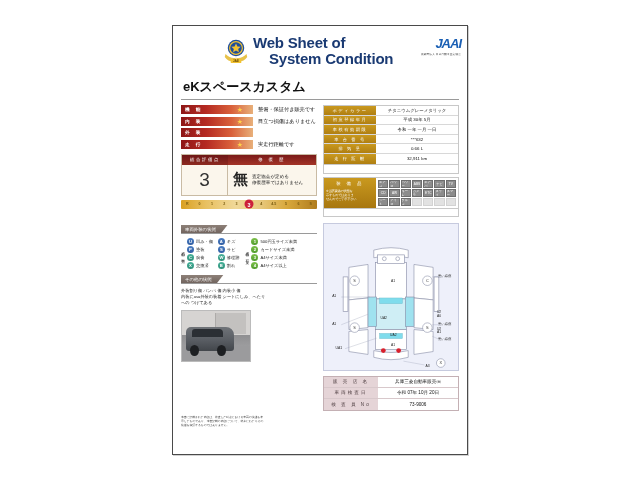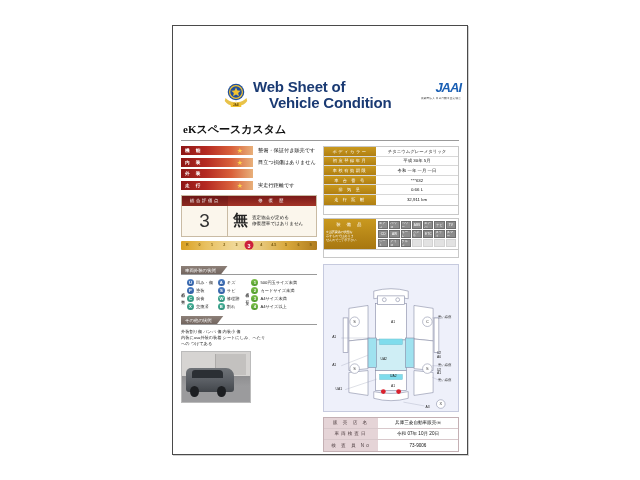--- a/index.html
+++ b/index.html
@@ -15,42 +15,42 @@
   #sheet {
     position: absolute; left: 172px; top: 25px;
     width: 296px; height: 430px;
     background: #ffffff;
     border: 1px solid #4a4a4a;
     box-shadow: 1px 1px 0 rgba(0,0,0,.18);
     overflow: hidden;
   }
 
   
-  .hdr { position: relative; height: 52px; margin-top: 44px; }
+  .hdr { position: relative; height: 52px; }
   .crest {
     position: absolute; left: 48px; top: 10px; width: 30px; height: 30px;
   }
   .title {
     position: absolute; left: 80px; top: 9px;
     color: #1a3a73; font-weight: bold; font-size: 15px;
     line-height: 16px; letter-spacing: -.2px;
   }
   .title .l2 { padding-left: 16px; }
   .jaai { position: absolute; right: 6px; top: 10px; text-align: right; }
   .jaai-mark {
     color: #1a5fb4; font-weight: bold; font-size: 13px;
     letter-spacing: -1px; font-style: italic;
   }
   .jaai-sub {
     font-size: 2.6px; color: #333; letter-spacing: .2px;
     transform: scale(1,1); white-space: nowrap; margin-top: 1px;
   }
 
   .model {
-    font-size: 11px; color: #111; padding: 0 0 3px 10px; font-weight: bold; font-family: Liberation Serif, serif;
+    font-size: 13px; color: #111; padding: 0 0 3px 10px; font-weight: bold;
   }
   .rule { height: 1px; background: #9a9a9a; margin: 0 8px 5px; }
 
   
   .cols { display: flex; gap: 6px; padding: 0 8px; }
   .colL { width: 136px; }
   .colR { width: 136px; }
 
   
   .barrow { display: flex; align-items: center; margin-bottom: 2.5px; }
@@ -234,21 +234,21 @@
         <circle cx="20" cy="16" r="8.5" fill="none" stroke="#f2c230" stroke-width="1.6"></circle>
         <path d="M20 10 l1.9 4 4.3.4-3.3 2.9 1 4.2-3.9-2.3-3.9 2.3 1-4.2-3.3-2.9 4.3-.4z" fill="#f2c230"></path>
         <path d="M6 24 q7 7 14 5 l-2 5 q-8 1-13-6z" fill="#e8c24a"></path>
         <path d="M34 24 q-7 7-14 5 l2 5 q8 1 13-6z" fill="#e8c24a"></path>
         <rect x="13" y="31" width="14" height="5" fill="#f2c230"></rect>
         <text x="20" y="35.2" font-size="3.6" fill="#6a4c06" text-anchor="middle" font-family="Liberation Sans, sans-serif" font-weight="bold">JAAI</text>
       </svg>
 
       <div class="title">
         <div class="l1">Web Sheet of</div>
-        <div class="l2">Vehicle Condition</div>
+        <div class="l2">System Condition</div>
       </div>
 
       <div class="jaai">
         <div class="jaai-mark">JAAI</div>
         <div class="jaai-sub">一般財団法人 日本自動車査定協会</div>
       </div>
     </div>
 
     <div class="model">eKスペースカスタム</div>
     <div class="rule"></div>

